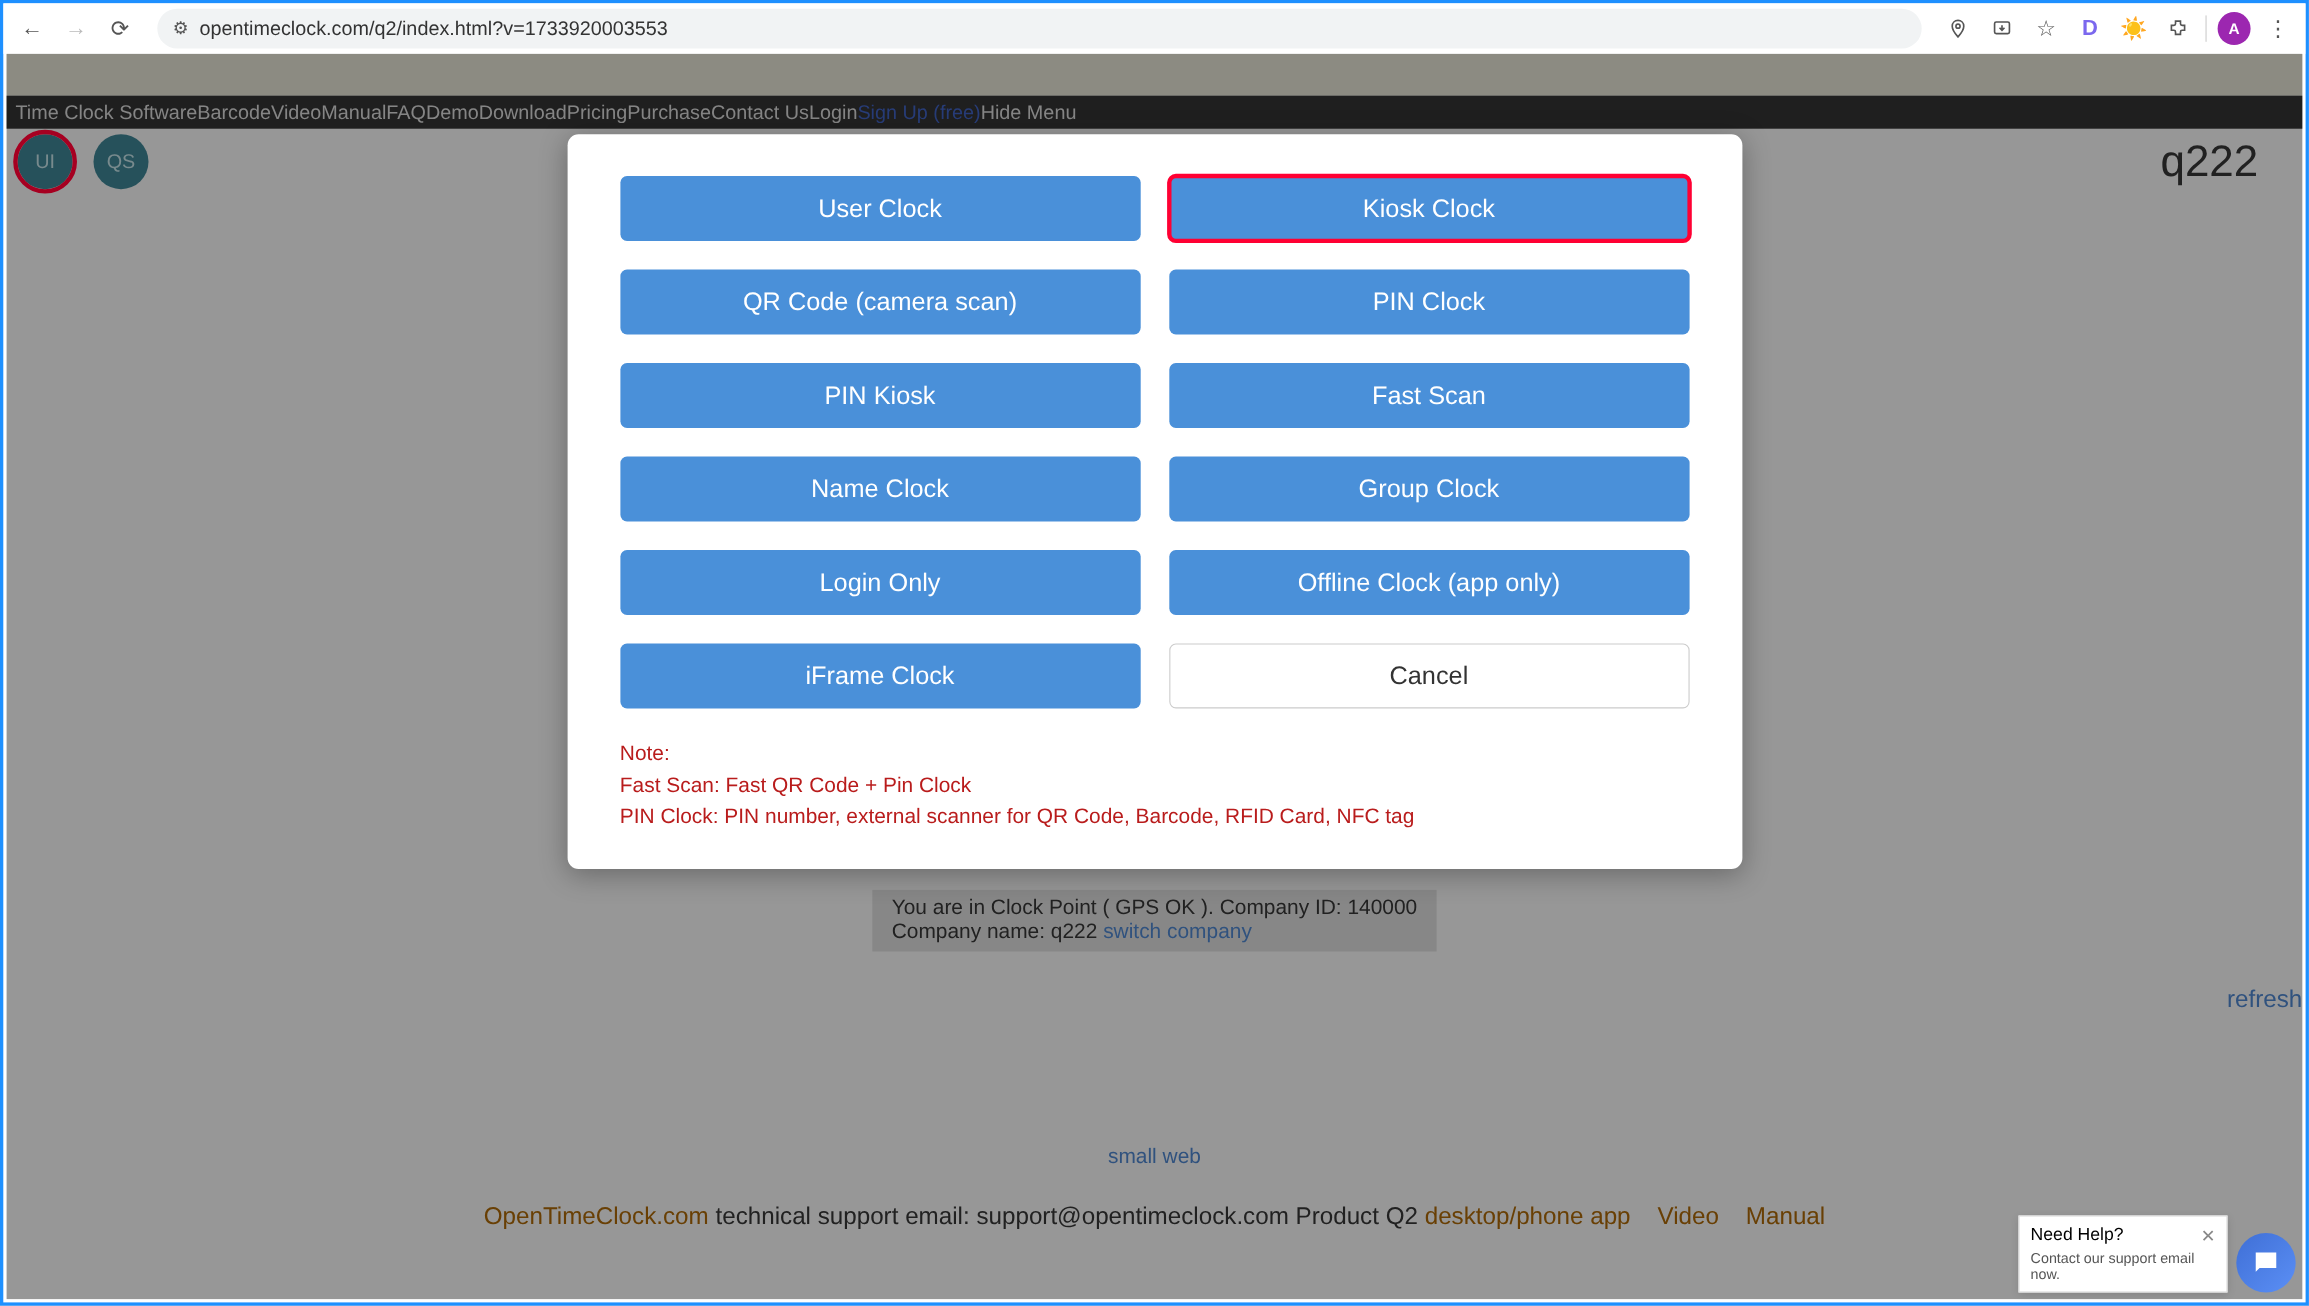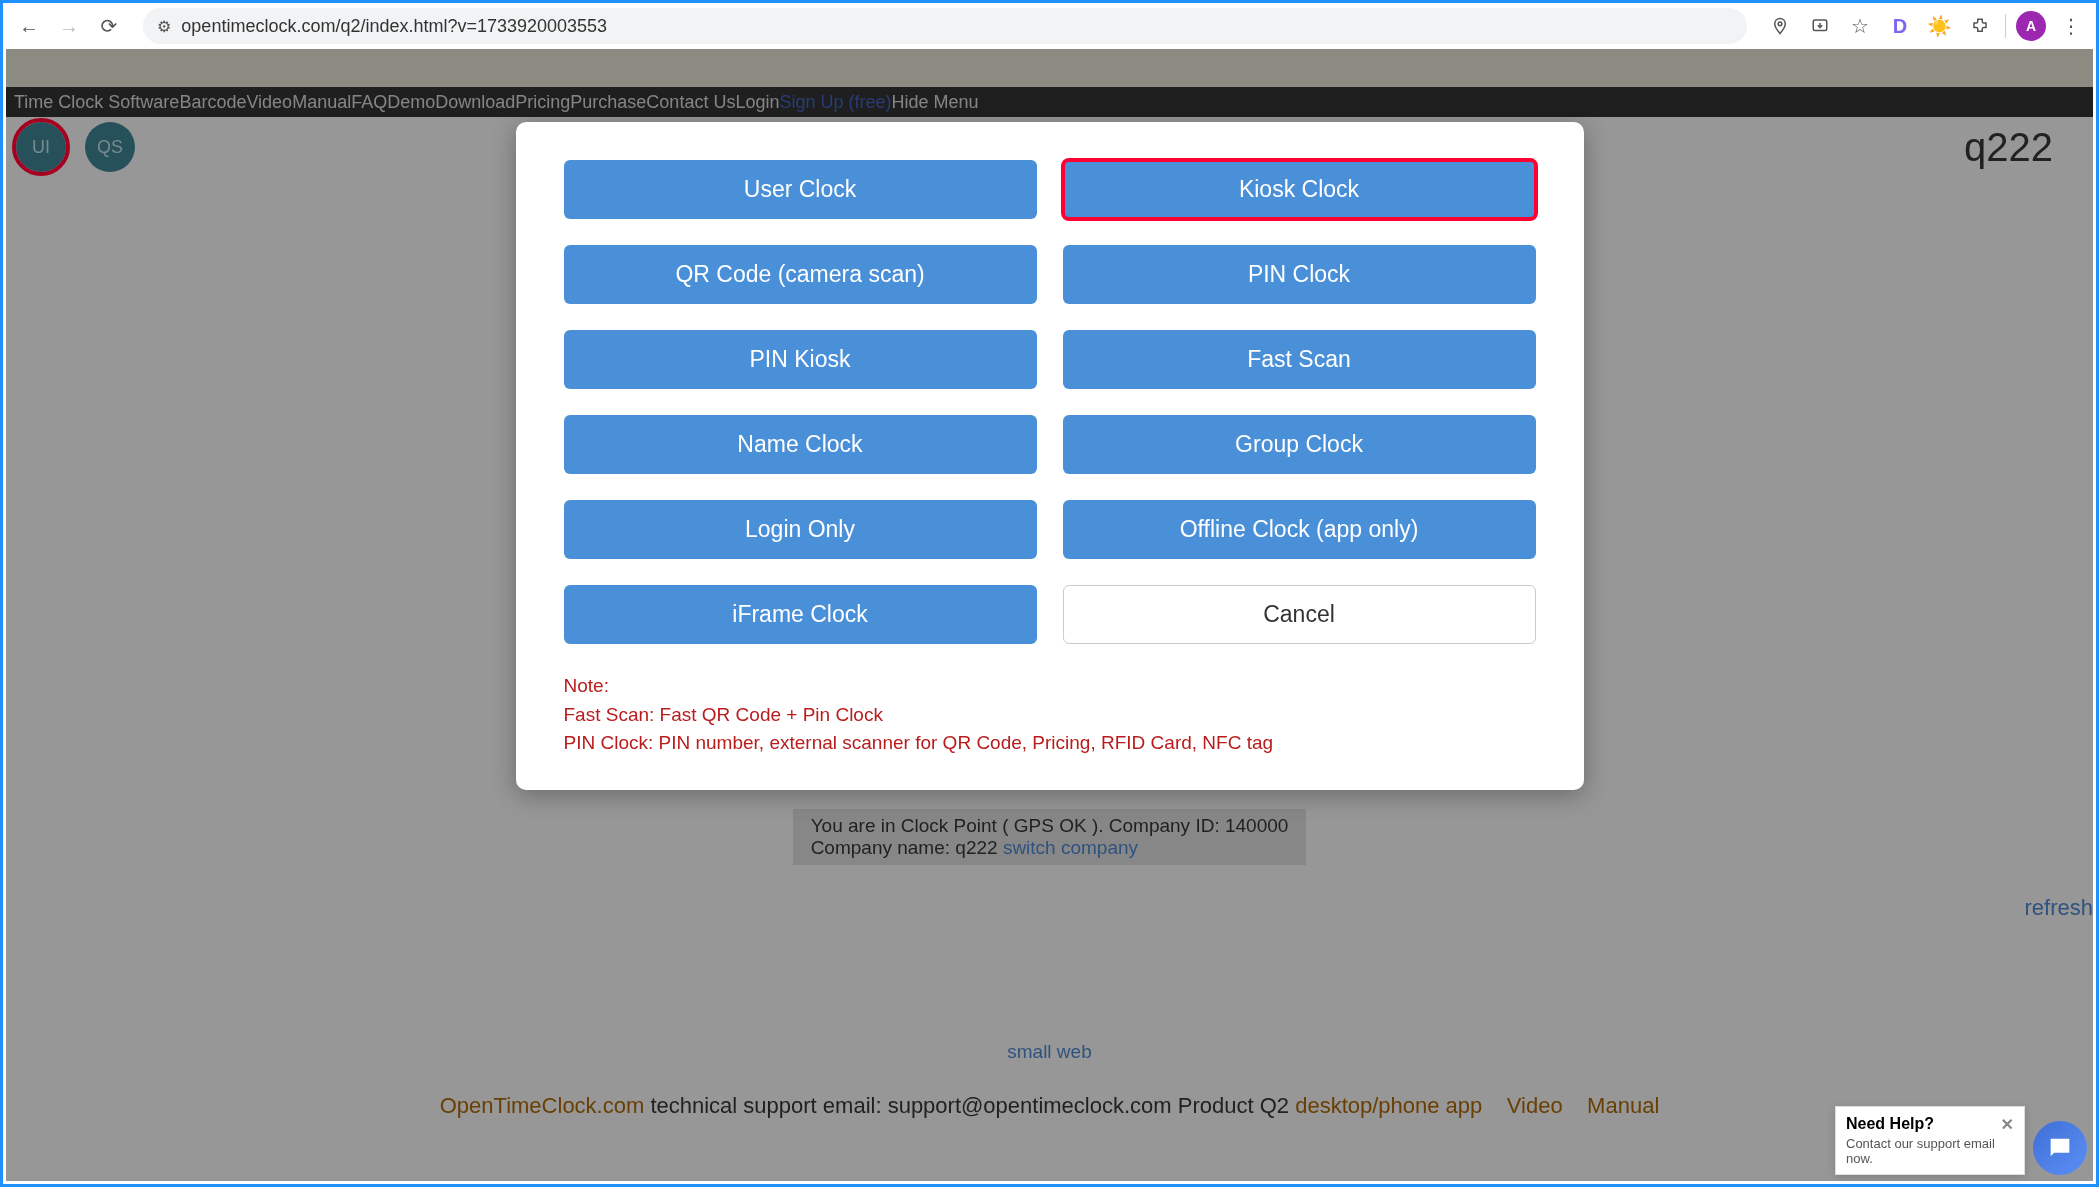--- a/index.html
+++ b/index.html
@@ -299,21 +299,21 @@
       right: 68px;
       width: 190px;
       background: #fff;
       border: 1px solid #ddd;
       box-shadow: 0 2px 8px rgba(0,0,0,0.15);
       padding: 8px 10px;
       z-index: 20;
     }
     
     .help-title {
-      font-weight: bold;
+      font-weight: normal;
       font-size: 16px;
       display: flex;
       justify-content: space-between;
     }
     
     .help-close {
       color: #888;
       cursor: pointer;
     }
     
@@ -459,15 +459,15 @@
 
     <button class="modal-btn">Login Only</button>
     <button class="modal-btn">Offline Clock (app only)</button>
 
     <button class="modal-btn">iFrame Clock</button>
     <button class="modal-btn cancel">Cancel</button>
   </div>
   <div class="modal-note">
     <div>Note:</div>
     <div>Fast Scan: Fast QR Code + Pin Clock</div>
-    <div>PIN Clock: PIN number, external scanner for QR Code, Pricing, RFID Card, NFC tag</div>
+    <div>PIN Clock: PIN number, external scanner for QR Code, Barcode, RFID Card, NFC tag</div>
   </div>
 </div>
 
 </body></html>

